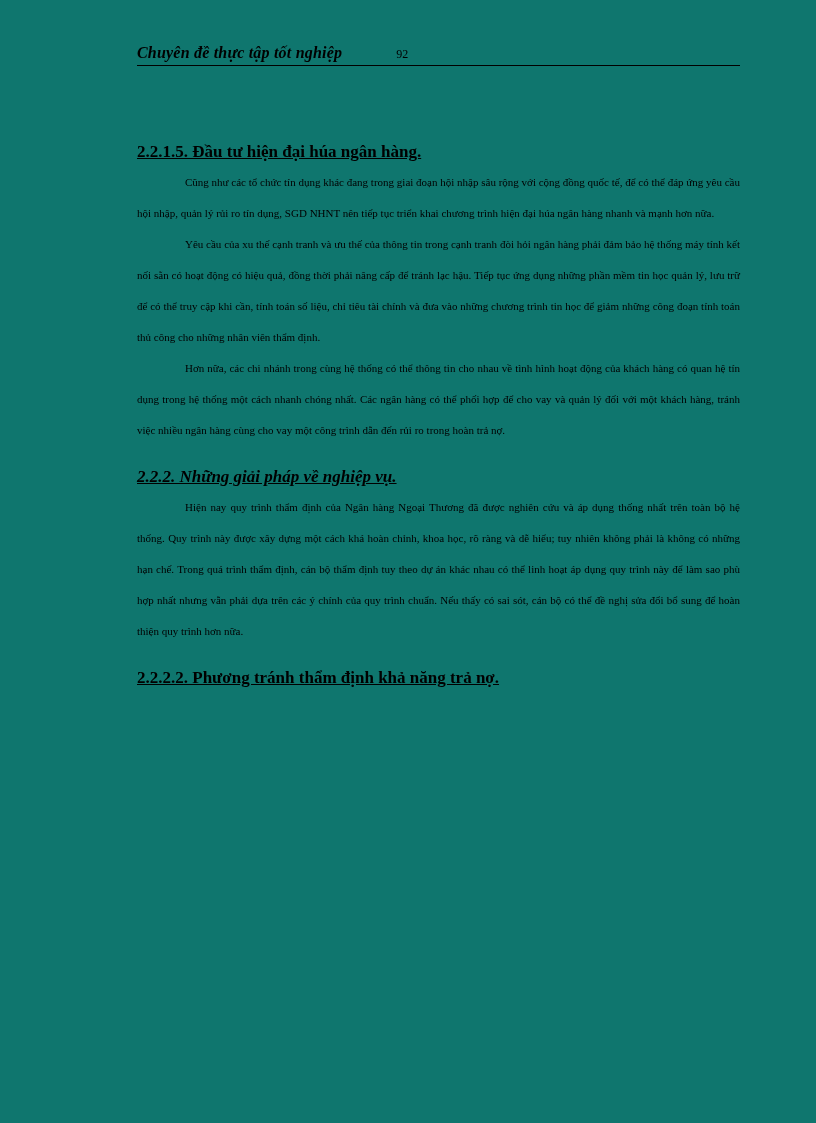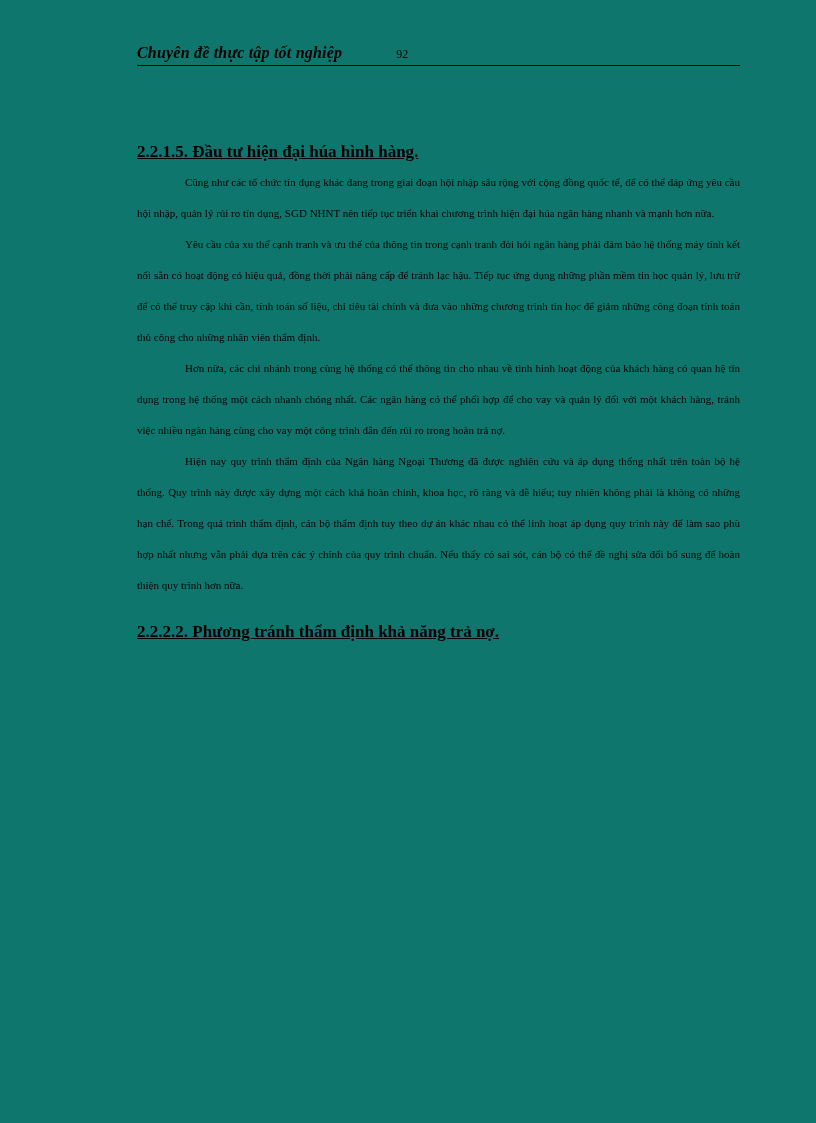--- a/index.html
+++ b/index.html
@@ -63,28 +63,29 @@
 
 <div class="page">
 
   <div class="header">
     <span class="header-title">Chuyên đề thực tập tốt nghiệp</span>
     <span class="header-page-number">92</span>
   </div>
 
   <div class="content">
 
-    <div class="heading first">2.2.1.5. Đầu tư hiện đại húa hình hàng.</div>
+    <div class="heading first">2.2.1.5. Đầu tư hiện đại húa ngân hàng.</div>
 
     <p class="para">Cũng như các tổ chức tín dụng khác đang trong giai đoạn hội nhập sâu rộng với cộng đồng quốc tế, để có thể đáp ứng yêu cầu hội nhập, quản lý rủi ro tín dụng, SGD NHNT nên tiếp tục triển khai chương trình hiện đại húa ngân hàng nhanh và mạnh hơn nữa.</p>
 
     <p class="para">Yêu cầu của xu thế cạnh tranh và ưu thế của thông tin trong cạnh tranh đòi hỏi ngân hàng phải đảm bảo hệ thống máy tính kết nối sẵn có hoạt động có hiệu quả, đồng thời phải nâng cấp để tránh lạc hậu. Tiếp tục ứng dụng những phần mềm tin học quản lý, lưu trữ để có thể truy cập khi cần, tính toán số liệu, chỉ tiêu tài chính và đưa vào những chương trình tin học để giảm những công đoạn tính toán thủ công cho những nhân viên thẩm định.</p>
 
     <p class="para">Hơn nữa, các chi nhánh trong cùng hệ thống có thể thông tin cho nhau về tình hình hoạt động của khách hàng có quan hệ tín dụng trong hệ thống một cách nhanh chóng nhất. Các ngân hàng có thể phối hợp để cho vay và quản lý đối với một khách hàng, tránh việc nhiều ngân hàng cùng cho vay một công trình dẫn đến rủi ro trong hoàn trả nợ.</p>
 
+    <div class="heading italic">2.2.2. Những giải pháp về nghiệp vụ.</div>
 
 
     <p class="para">Hiện nay quy trình thẩm định của Ngân hàng Ngoại Thương đã được nghiên cứu và áp dụng thống nhất trên toàn bộ hệ thống. Quy trình này được xây dựng một cách khá hoàn chỉnh, khoa học, rõ ràng và dễ hiểu; tuy nhiên không phải là không có những hạn chế. Trong quá trình thẩm định, cán bộ thẩm định tuy theo dự án khác nhau có thể linh hoạt áp dụng quy trình này để làm sao phù hợp nhất nhưng vẫn phải dựa trên các ý chính của quy trình chuẩn. Nếu thấy có sai sót, cán bộ có thể đề nghị sửa đổi bổ sung để hoàn thiện quy trình hơn nữa.</p>
 
     <div class="heading">2.2.2.2. Phương tránh thẩm định khả năng trả nợ.</div>
 
   </div>
 
 </div>
 

